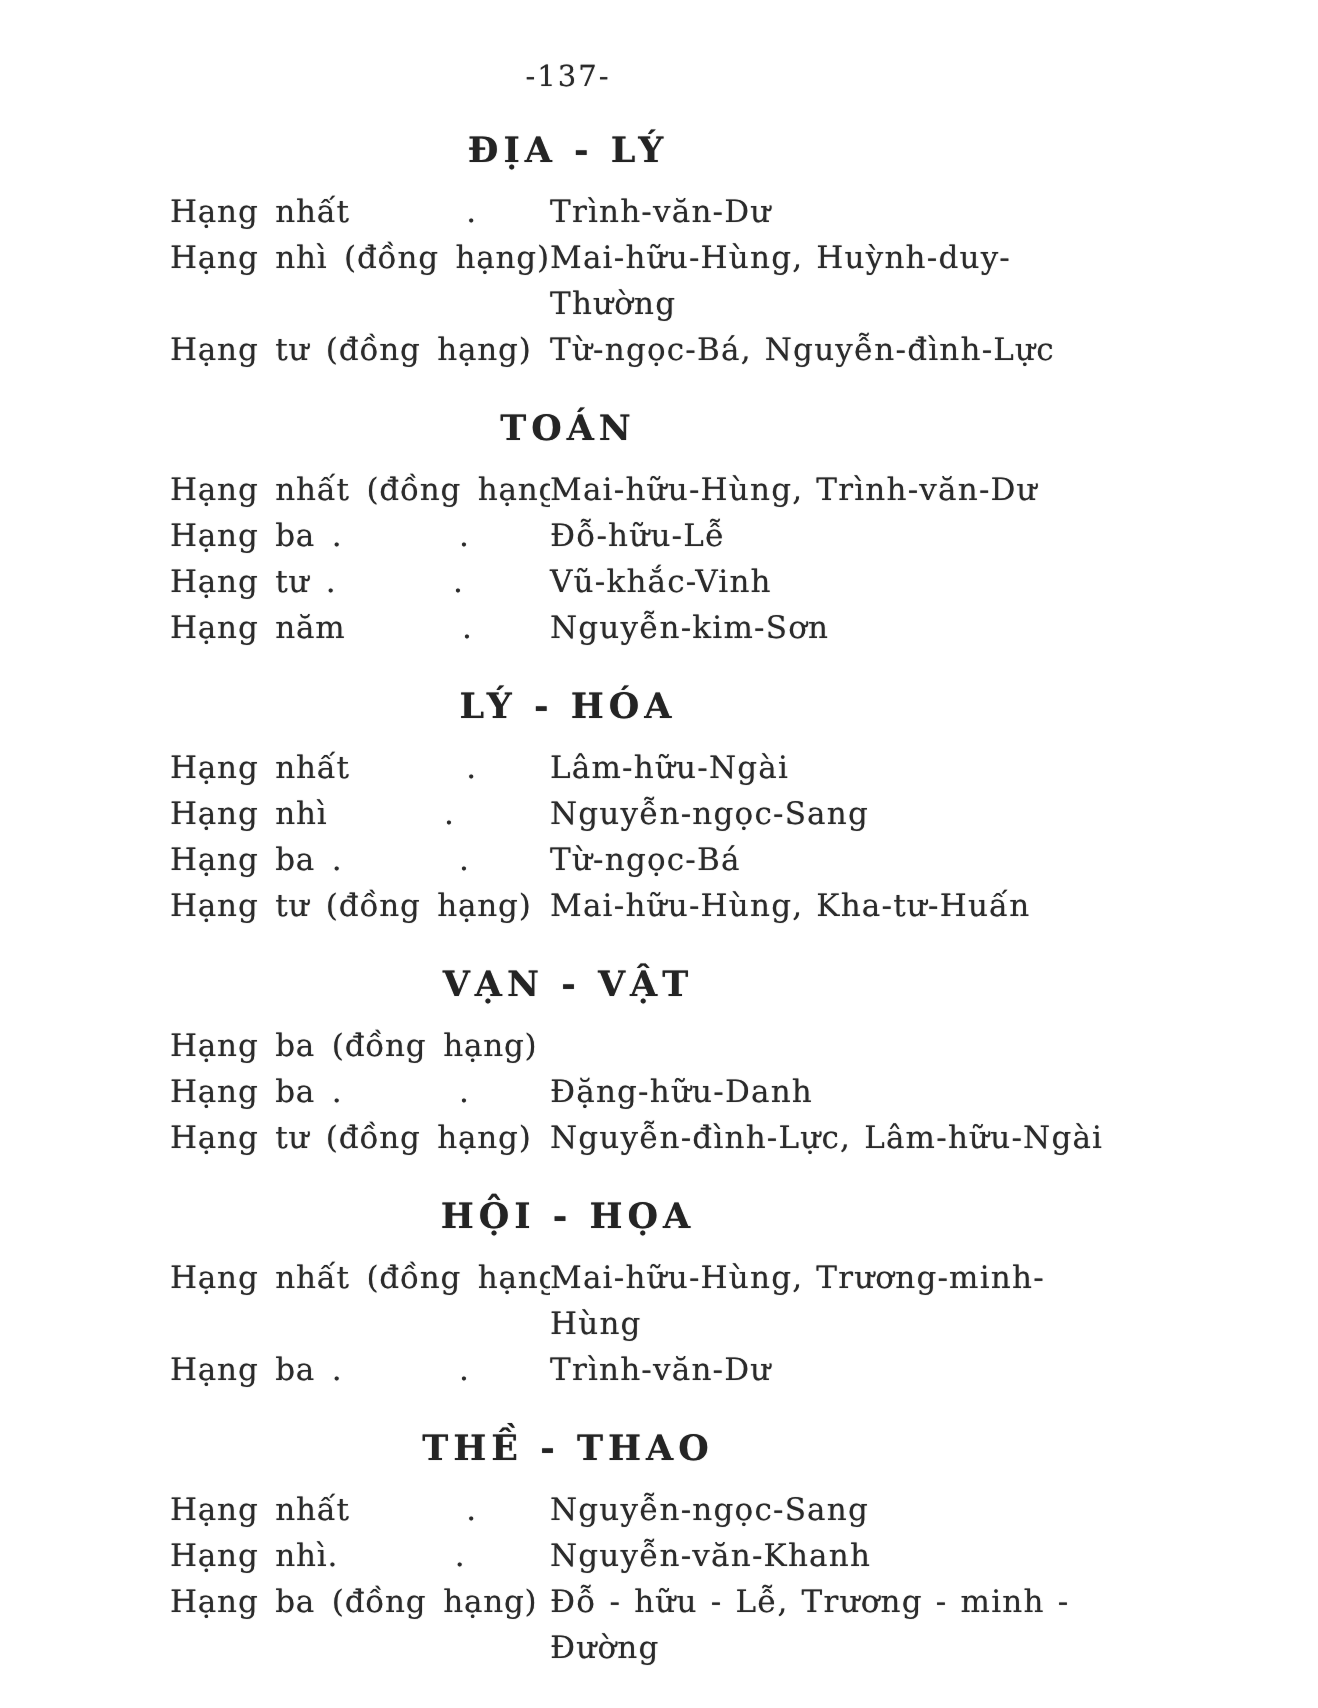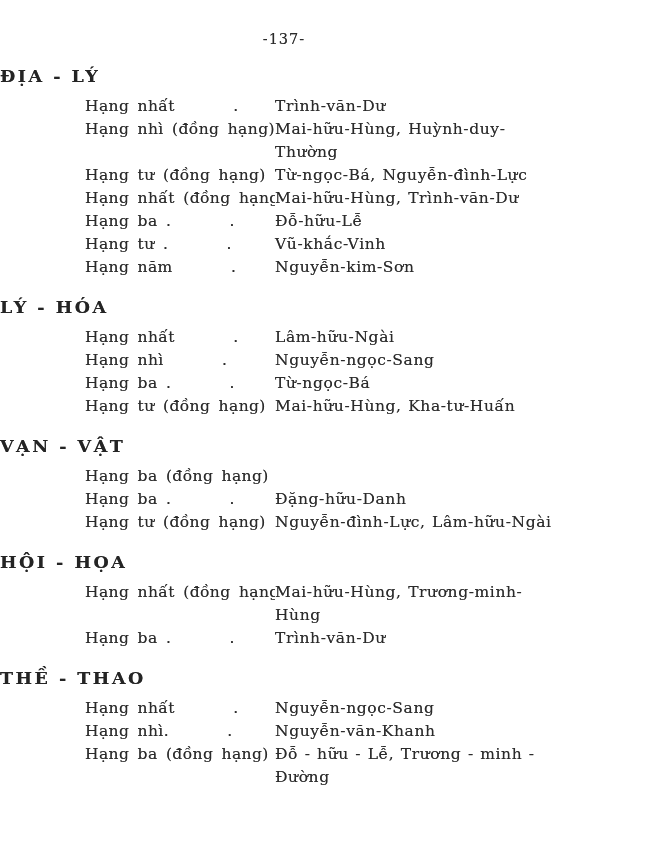--- a/index.html
+++ b/index.html
@@ -28,20 +28,21 @@
     line-height: 18px;
     text-align: center;
     font-size: 14.5px;
     letter-spacing: 1px;
   }
   .section { margin: 0; }
   .heading {
     margin: 18px 0 9px 0;
     height: 20px;
     line-height: 20px;
+    text-align: center;
     font-size: 17.5px;
     font-weight: bold;
     letter-spacing: 2.5px;
     color: #242424;
   }
   .row {
     display: flex;
     padding-left: 85px;
     line-height: 23px;
     font-size: 15.5px;
@@ -79,20 +80,21 @@
       <span class="label">Hạng nhì (đồng hạng).</span>
       <span class="value">Mai-hữu-Hùng, Huỳnh-duy-Thường</span>
     </div>
     <div class="row">
       <span class="label">Hạng tư (đồng hạng) .</span>
       <span class="value">Từ-ngọc-Bá, Nguyễn-đình-Lực</span>
     </div>
   </section>
 
   <section class="section">
+    <h2 class="heading">TOÁN</h2>
     <div class="row">
       <span class="label">Hạng nhất (đồng hạng).</span>
       <span class="value">Mai-hữu-Hùng, Trình-văn-Dư</span>
     </div>
     <div class="row">
       <span class="label">Hạng ba .       .       .       .</span>
       <span class="value">Đỗ-hữu-Lễ</span>
     </div>
     <div class="row">
       <span class="label">Hạng tư .       .       .</span>

